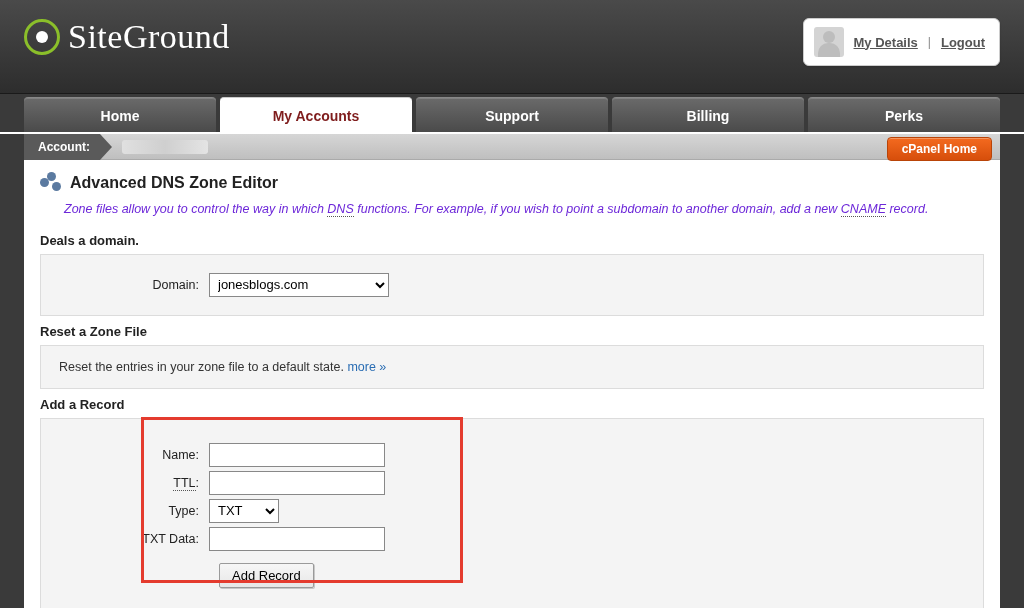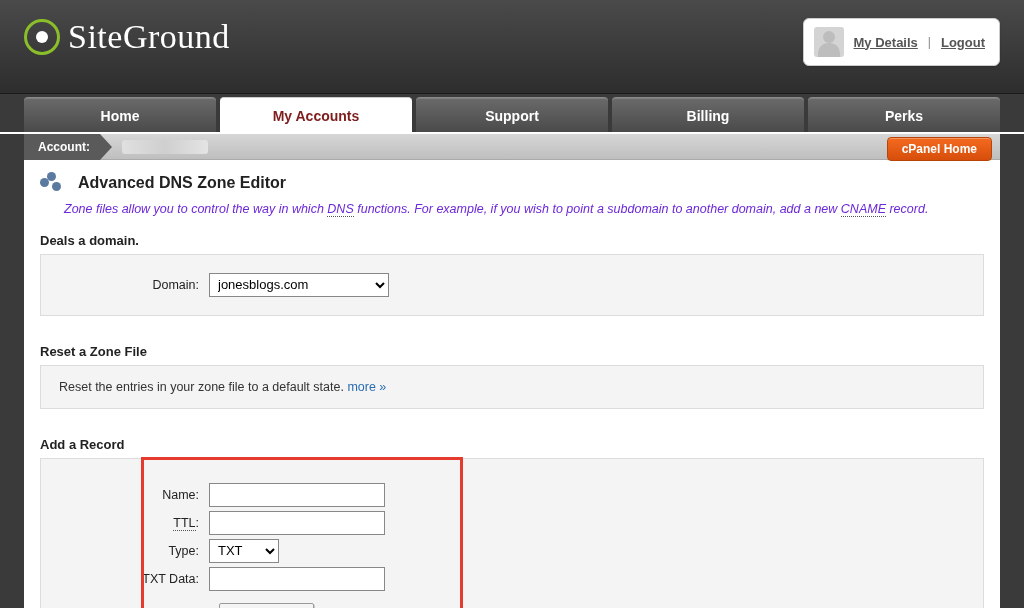--- a/index.html
+++ b/index.html
@@ -109,40 +109,40 @@
     background: linear-gradient(to bottom, #f46a1f 0%, #d64e0b 100%);
     color: #fff; font-weight: bold; font-size: 12px;
     padding: 4px 14px; border-radius: 4px;
     border: 1px solid #b94408;
     box-shadow: inset 0 1px 0 rgba(255,255,255,.3);
     cursor: pointer;
   }
 
   .content { padding: 12px 16px 0 16px; }
 
-  .page-title { display: flex; align-items: center; gap: 16px; margin-bottom: 6px; }
+  .page-title { display: flex; align-items: center; gap: 8px; margin-bottom: 6px; }
   .page-title .dns-icon {
     width: 22px; height: 22px; position: relative;
   }
   .page-title .dns-icon span {
     position:absolute; width:9px; height:9px; background:#5b7aa0; border-radius:50%;
   }
   .page-title .dns-icon span:nth-child(1){left:0;top:6px}
   .page-title .dns-icon span:nth-child(2){left:7px;top:0}
   .page-title .dns-icon span:nth-child(3){left:12px;top:10px}
   .page-title h2 { font-size: 16px; font-weight: bold; color:#222; }
 
   .intro { font-style: italic; color:#6d28d9; margin: 2px 0 14px 24px; line-height: 1.5; font-size: 12.5px; }
   .intro .dotted { border-bottom: 1px dotted #555; }
 
   .section-head { font-weight: bold; font-size: 13px; margin: 8px 0 6px 0; color:#222; }
 
   .panel {
     background: #f4f4f4; border: 1px solid #dcdcdc;
-    padding: 14px 18px; margin-bottom: 28px;
+    padding: 14px 18px; margin-bottom: 8px;
   }
 
   .form-row { display: flex; align-items: center; margin: 4px 0; }
   .form-row label {
     width: 150px; text-align: right; padding-right: 10px;
     color:#222; font-size: 12.5px;
   }
   .form-row label .dotted { border-bottom: 1px dotted #555; }
   select, input[type=text] {
     font-family: inherit; font-size: 13px;

